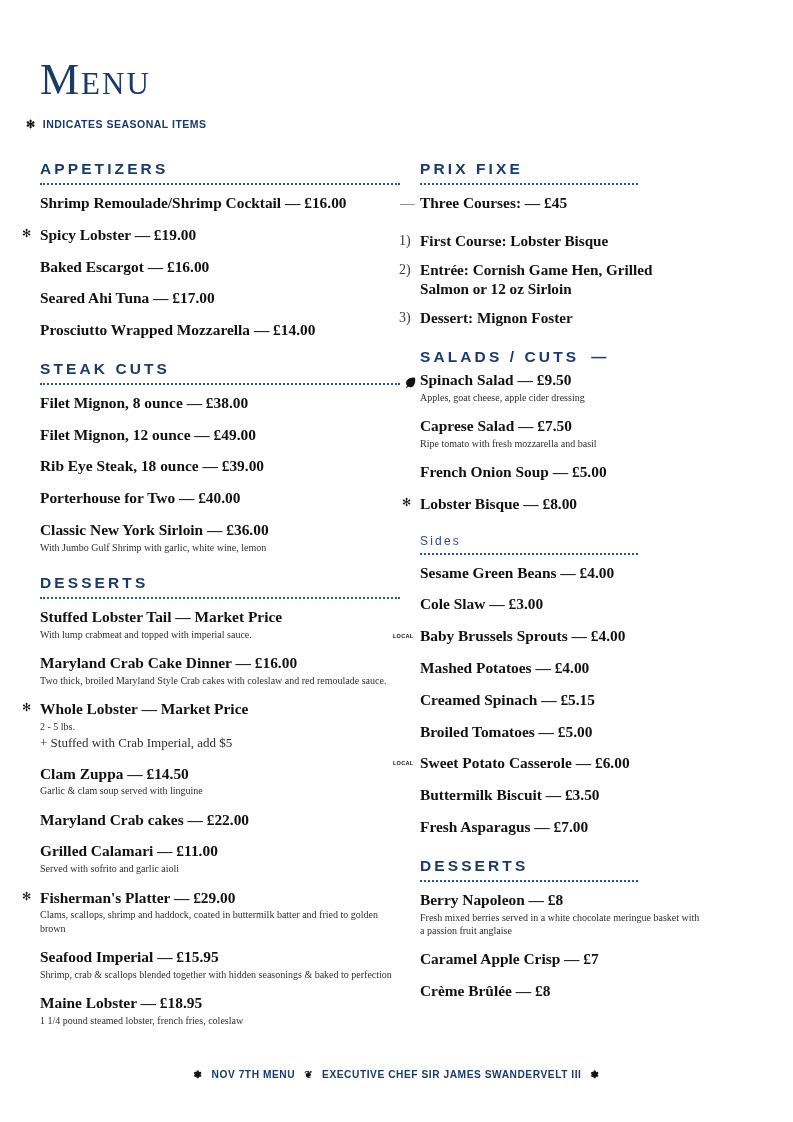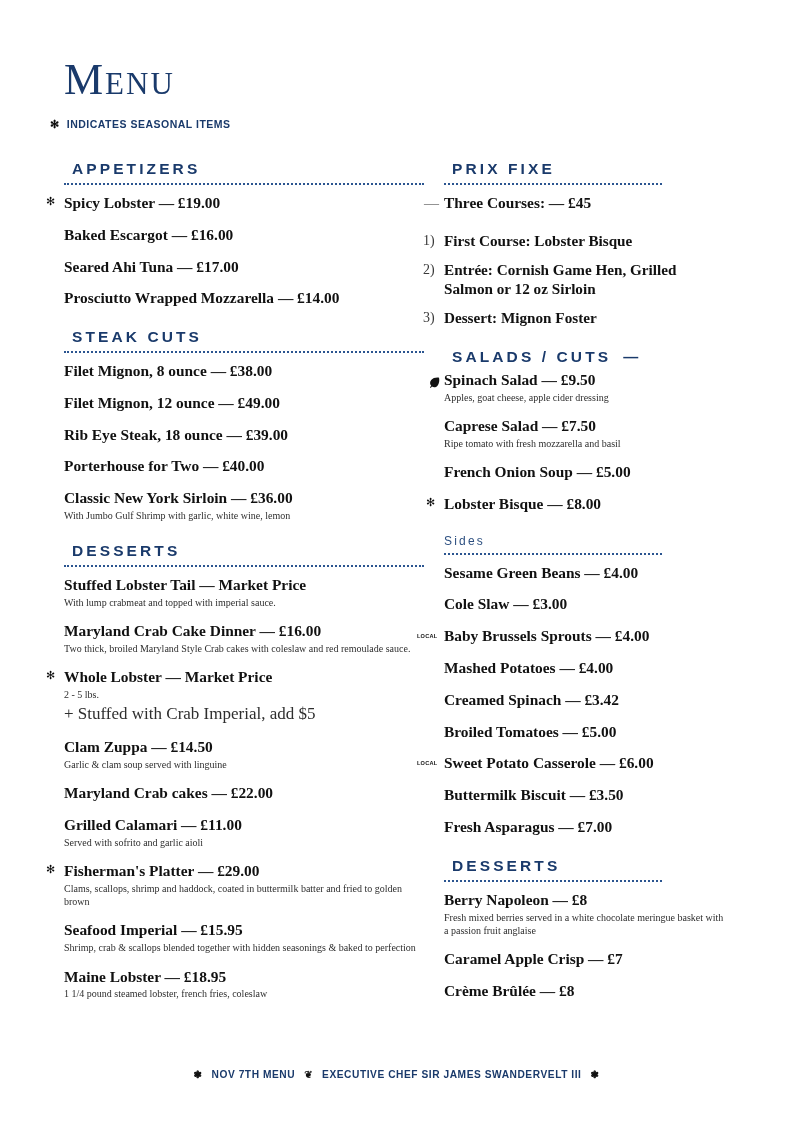--- a/index.html
+++ b/index.html
@@ -9,21 +9,21 @@
     height: 1122px;
     background: #ffffff;
     font-family: "Liberation Serif", serif;
     color: #141414;
     overflow: hidden;
   }
   .page {
     position: relative;
     width: 793px;
     height: 1122px;
-    padding: 58px 60px 0 64px;
+    padding: 58px 60px 0 40px;
   }
 
   
   .title {
     font-family: "Liberation Serif", serif;
     color: #1a3a6b;
     font-size: 44px;
     line-height: 1;
     letter-spacing: 2px;
     font-variant: small-caps;
@@ -49,21 +49,21 @@
   .col-right { width: 280px; margin-left: 20px; }
 
   .section { margin-bottom: 20px; }
 
   .sec-head {
     font-family: "Liberation Sans", sans-serif;
     color: #1a3a6b;
     font-weight: bold;
     font-size: 15.5px;
     letter-spacing: 3.1px;
-    margin: 0 0 5px 8px;
+    margin: 0 0 5px 0;
     display: flex;
     align-items: center;
     gap: 12px;
   }
   .sec-head .trail {
     font-weight: bold;
     letter-spacing: 0;
     font-size: 15px;
   }
   .sub-head {
@@ -89,21 +89,21 @@
     line-height: 1.22;
     color: #111111;
   }
   .item .desc {
     font-family: "Liberation Serif", serif;
     font-size: 10px;
     line-height: 1.33;
     color: #2e2e2e;
     margin-top: 1px;
   }
-  .item .desc.tiny { font-size: 17px; }
+  .item .desc.tiny { font-size: 13px; }
 
   
   .mark {
     position: absolute;
     left: -18px;
     top: 1px;
     width: 16px;
     text-align: left;
     line-height: 1.2;
   }
@@ -169,20 +169,23 @@
   </div>
 
   <div class="columns">
 
     <div class="col-left">
 
       <div class="section">
         <div class="sec-head">APPETIZERS</div>
         <div class="rule"></div>
         <div class="item">
+          <div class="name">Shrimp Remoulade/Shrimp Cocktail — £16.00</div>
+        </div>
+        <div class="item">
           <span class="mark star">✻</span>
           <div class="name">Spicy Lobster — £19.00</div>
         </div>
         <div class="item">
           <div class="name">Baked Escargot — £16.00</div>
         </div>
         <div class="item">
           <div class="name">Seared Ahi Tuna — £17.00</div>
         </div>
         <div class="item">
@@ -316,21 +319,21 @@
           <div class="name">Cole Slaw — £3.00</div>
         </div>
         <div class="item">
           <span class="mark local">LOCAL</span>
           <div class="name">Baby Brussels Sprouts — £4.00</div>
         </div>
         <div class="item">
           <div class="name">Mashed Potatoes — £4.00</div>
         </div>
         <div class="item">
-          <div class="name">Creamed Spinach — £3.42</div>
+          <div class="name">Creamed Spinach — £5.15</div>
         </div>
         <div class="item">
           <div class="name">Broiled Tomatoes — £5.00</div>
         </div>
         <div class="item">
           <span class="mark local">LOCAL</span>
           <div class="name">Sweet Potato Casserole — £6.00</div>
         </div>
         <div class="item">
           <div class="name">Buttermilk Biscuit — £3.50</div>

